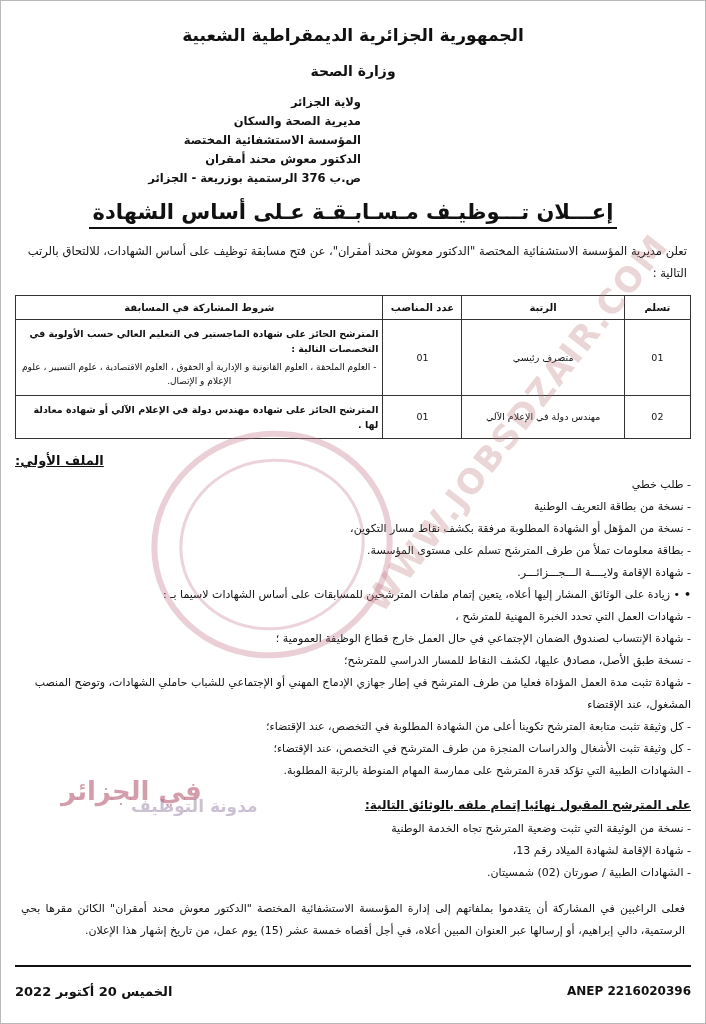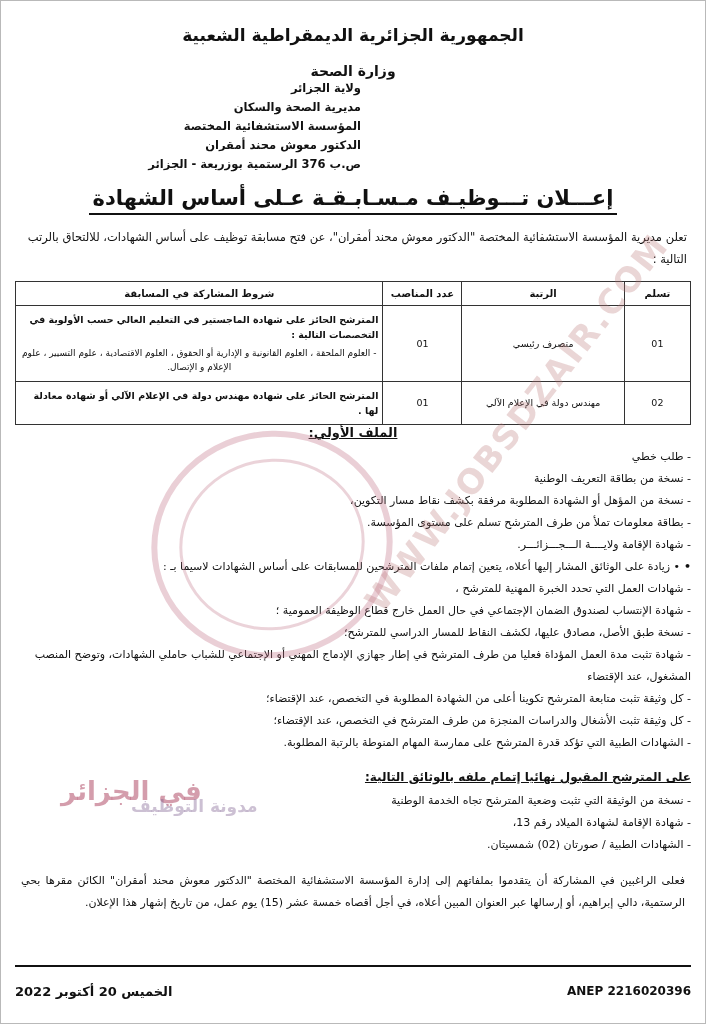--- a/index.html
+++ b/index.html
@@ -24,20 +24,21 @@
     direction:rtl;
     text-align:center;
   }
   .hdr1{
     font-size:17px;font-weight:bold;letter-spacing:0px;margin-top:14px;
   }
   .hdr2{
     font-size:14px;font-weight:bold;margin-top:18px;
   }
   .addr{
+    margin-top:14px;
     text-align:right;
     direction:rtl;
     font-size:11.5px;
     line-height:1.65;
     padding-right:330px;
     font-weight:bold;
   }
   .addr div{white-space:nowrap;}
   .title{
     margin-top:12px;
@@ -69,21 +70,22 @@
     vertical-align:middle;
   }
   table.jobs th{font-weight:bold;font-size:10px;}
   .c-num{width:9%;}
   .c-grade{width:24%;}
   .c-posts{width:11%;}
   .c-cond{width:56%;text-align:right;}
   .cond-main{font-weight:bold;font-size:9.5px;line-height:1.6;text-align:right;}
   .cond-sub{font-size:9px;line-height:1.6;margin-top:4px;}
   .sect{
-    text-align:center;
+    margin-top:14px;
+    text-align:left;
     font-size:13px;
     font-weight:bold;
     text-decoration:underline;
   }
   ul.docs{
     list-style:none;
     margin:6px 0 0 0;padding:0;
     text-align:right;
     font-size:11px;
     line-height:2.0;

